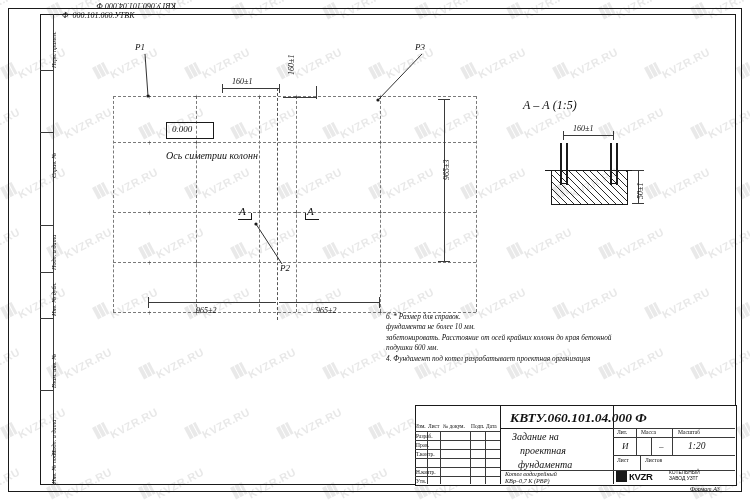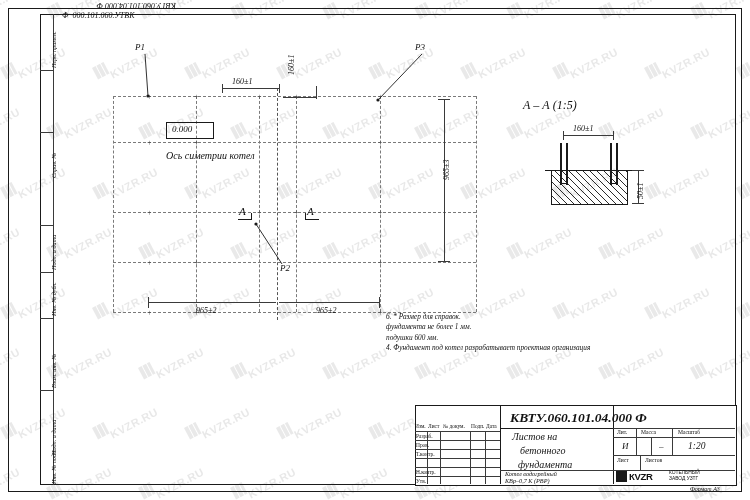--- a/index.html
+++ b/index.html
@@ -566,21 +566,21 @@
   <div class="plus" style="left:194px;top:259px;">+</div>
   <div class="plus" style="left:378px;top:259px;">+</div>
 
   <div class="plus" style="left:147px;top:309px;">+</div>
   <div class="plus" style="left:194px;top:309px;">+</div>
   <div class="plus" style="left:378px;top:309px;">+</div>
 
   <div style="position:absolute;left:166px;top:122px;width:46px;height:15px;border:1px solid #1a1a1a;"></div>
   <div class="txt it" style="left:172px;top:124px;font-size:9px;">0.000</div>
 
-  <div class="txt it" style="left:166px;top:150px;font-size:10px;">Ось симетрии котел</div>
+  <div class="txt it" style="left:166px;top:150px;font-size:10px;">Ось симетрии колонн</div>
 
   <div class="txt it" style="left:239px;top:205px;font-size:11px;">А</div>
   <div class="txt it" style="left:307px;top:205px;font-size:11px;">А</div>
   <div class="ln hl thick" style="left:238px;top:219px;width:14px;height:1.3px;"></div>
   <div class="ln hl thick" style="left:305px;top:219px;width:14px;height:1.3px;"></div>
   <div class="ln vl thick" style="left:251px;top:213px;width:1.3px;height:7px;"></div>
   <div class="ln vl thick" style="left:305px;top:213px;width:1.3px;height:7px;"></div>
 
   <div class="txt it" style="left:135px;top:42px;font-size:9px;">Р1</div>
   <svg style="position:absolute;left:120px;top:48px;width:50px;height:52px;overflow:visible">
@@ -641,21 +641,22 @@
   <div class="txt dimtxt" style="left:573px;top:124px;">160±1</div>
 
   <div class="ln vl thin" style="left:638px;top:170px;width:0.9px;height:33px;"></div>
   <div class="ln hl thin" style="left:632px;top:170px;width:12px;height:0.9px;"></div>
   <div class="ln hl thin" style="left:632px;top:203px;width:12px;height:0.9px;"></div>
   <div class="txt dimtxt" style="left:636px;top:199px;transform:rotate(-90deg);transform-origin:left top;">50±1</div>
 
 
   <div style="position:absolute;left:386px;top:312px;width:300px;">
     <div class="notes">6. * Размер для справок.</div>
-    <div class="notes">фундамента не более 1 мм.</div>
+    <div class="notes">фундамента не более 10 мм.</div>
+    <div class="notes">забетонировать. Расстояние от осей крайних колонн до края бетонной</div>
     <div class="notes">подушки 600 мм.</div>
     <div class="notes">4. Фундамент под котел разрабатывает проектная организация</div>
   </div>
 
   <div style="position:absolute;left:415px;top:405px;width:320px;height:79px;border:1.4px solid #1a1a1a;background:#fff;"></div>
 
   <div class="ln vl thick" style="left:500px;top:405px;width:1.3px;height:79px;"></div>
   <div class="ln vl thick" style="left:613px;top:405px;width:1.3px;height:79px;"></div>
   <div class="ln vl thick" style="left:613px;top:405px;width:1.3px;height:0px;"></div>
 
@@ -680,22 +681,22 @@
   <div class="txt" style="left:416px;top:433px;font-size:5.4px;">Разраб.</div>
   <div class="txt" style="left:416px;top:442px;font-size:5.4px;">Пров.</div>
   <div class="txt" style="left:416px;top:451px;font-size:5.4px;">Т.контр.</div>
   <div class="txt" style="left:416px;top:460px;font-size:5.4px;"></div>
   <div class="txt" style="left:416px;top:469px;font-size:5.4px;">Н.контр.</div>
   <div class="txt" style="left:416px;top:478px;font-size:5.4px;">Утв.</div>
 
   <div class="txt" style="left:510px;top:410px;font-size:13.5px;font-weight:bold;font-style:italic;">КВТУ.060.101.04.000 Ф</div>
   <div class="ln hl thick" style="left:500px;top:428px;width:235px;height:1.2px;"></div>
 
-  <div class="txt it" style="left:512px;top:431px;font-size:10px;">Листов на</div>
-  <div class="txt it" style="left:520px;top:445px;font-size:10px;">бетонного</div>
+  <div class="txt it" style="left:512px;top:431px;font-size:10px;">Задание на</div>
+  <div class="txt it" style="left:520px;top:445px;font-size:10px;">проектная</div>
   <div class="txt it" style="left:518px;top:459px;font-size:10px;">фундамента</div>
 
   <div class="ln hl thin" style="left:500px;top:470px;width:113px;height:1px;"></div>
   <div class="txt it" style="left:505px;top:470px;font-size:6.2px;">Котел водогрейный</div>
   <div class="txt it" style="left:505px;top:477px;font-size:6.2px;">КВр–0,7 К (РВР)</div>
 
   <div class="ln hl thin" style="left:613px;top:428px;width:122px;height:1px;"></div>
   <div class="ln hl thin" style="left:613px;top:437px;width:122px;height:1px;"></div>
   <div class="ln hl thin" style="left:613px;top:455px;width:122px;height:1px;"></div>
   <div class="ln vl thin" style="left:636px;top:428px;width:1px;height:27px;"></div>

